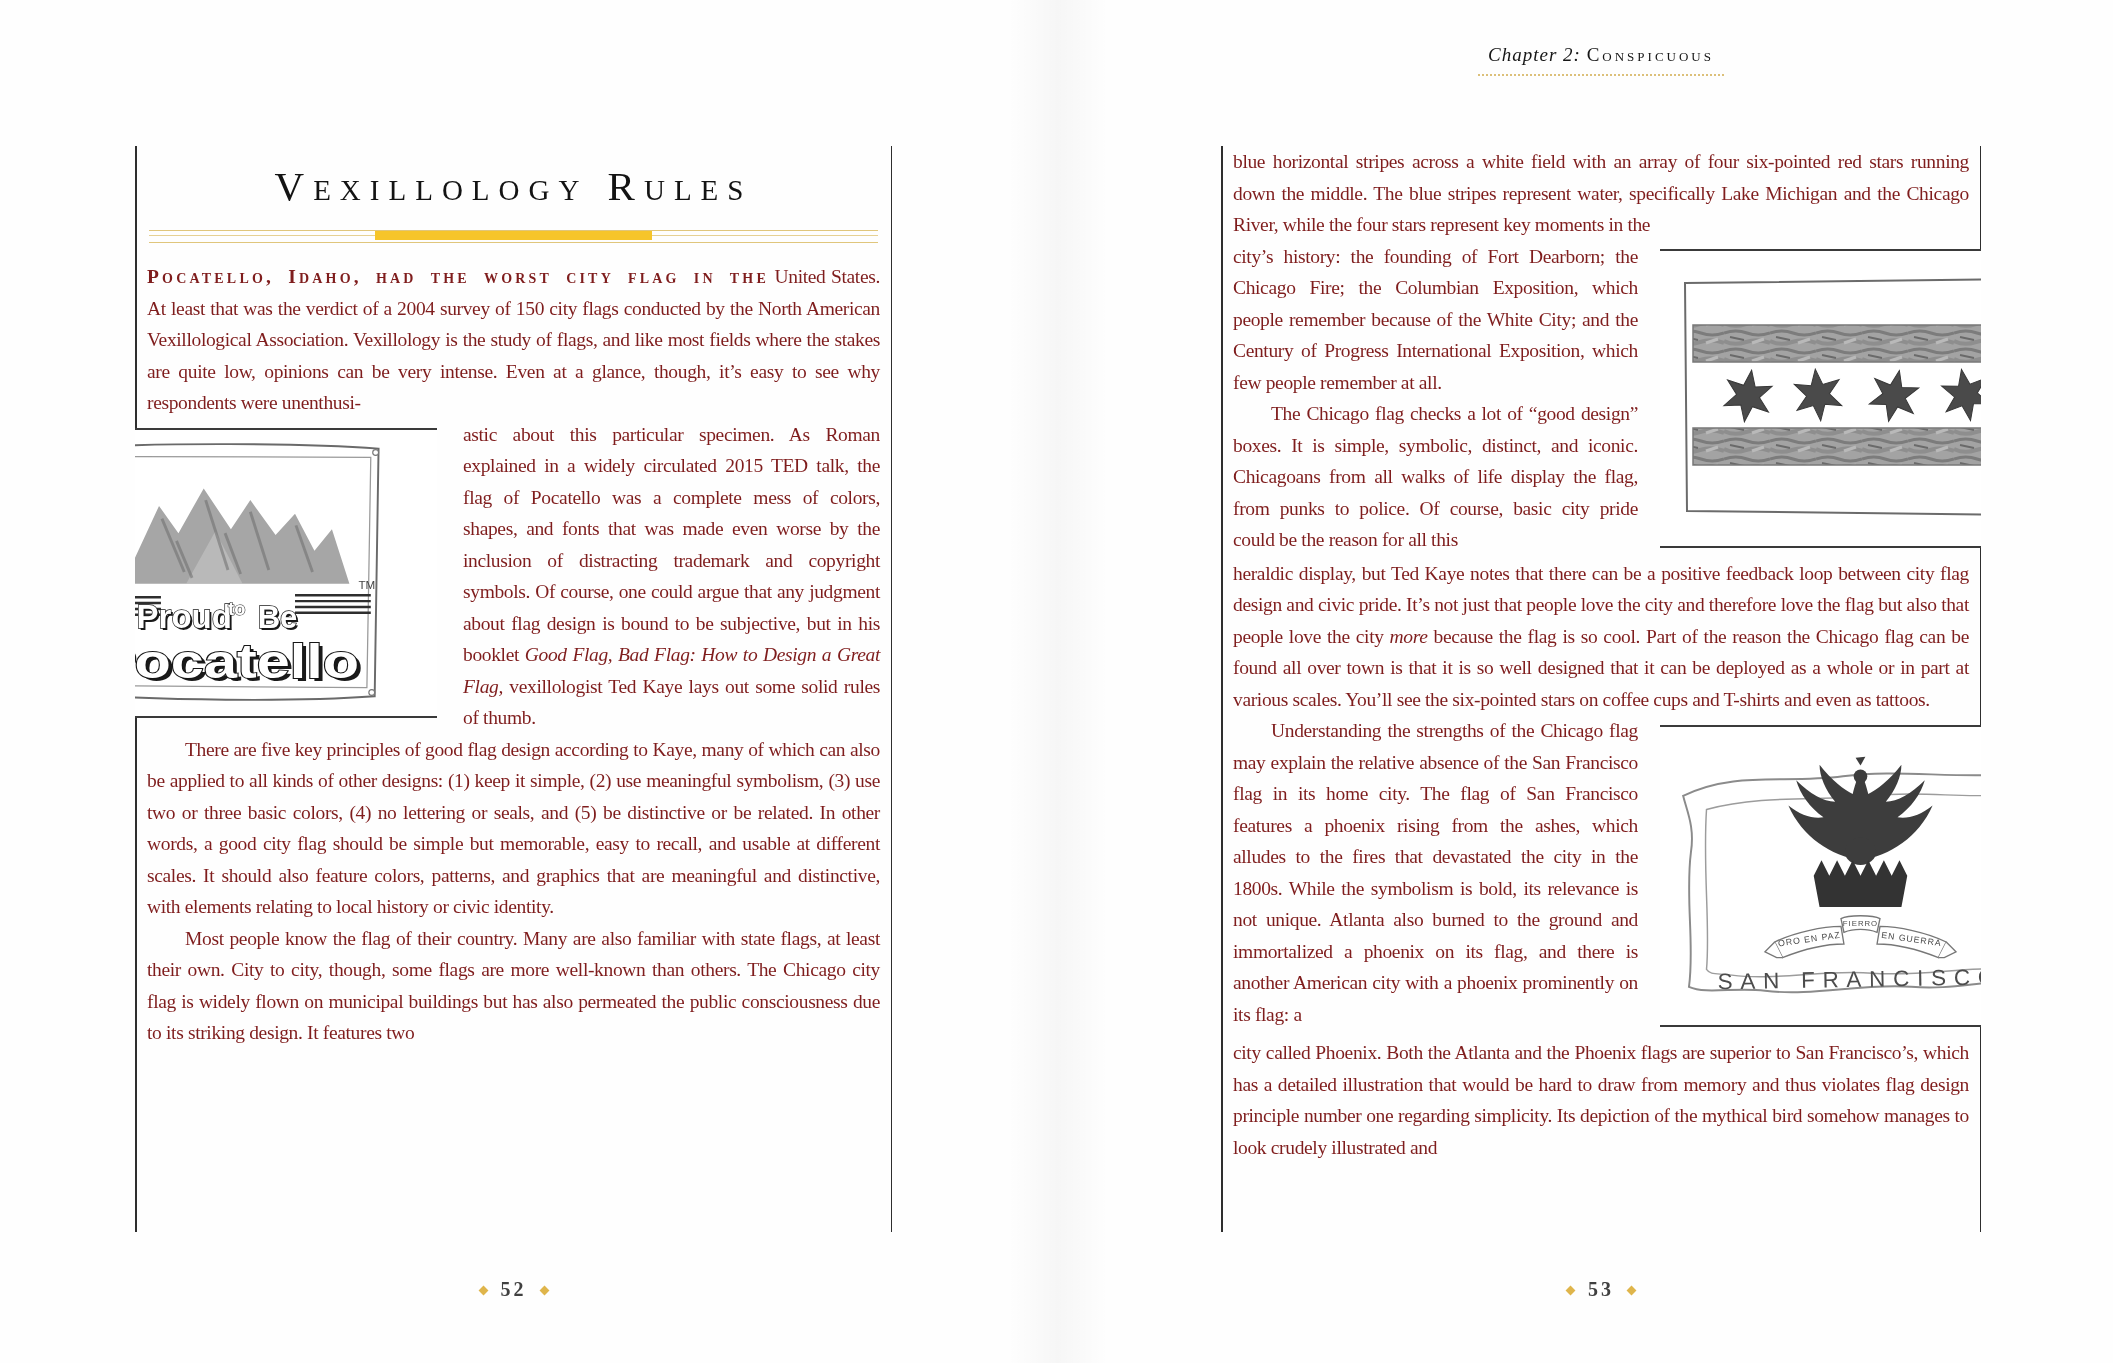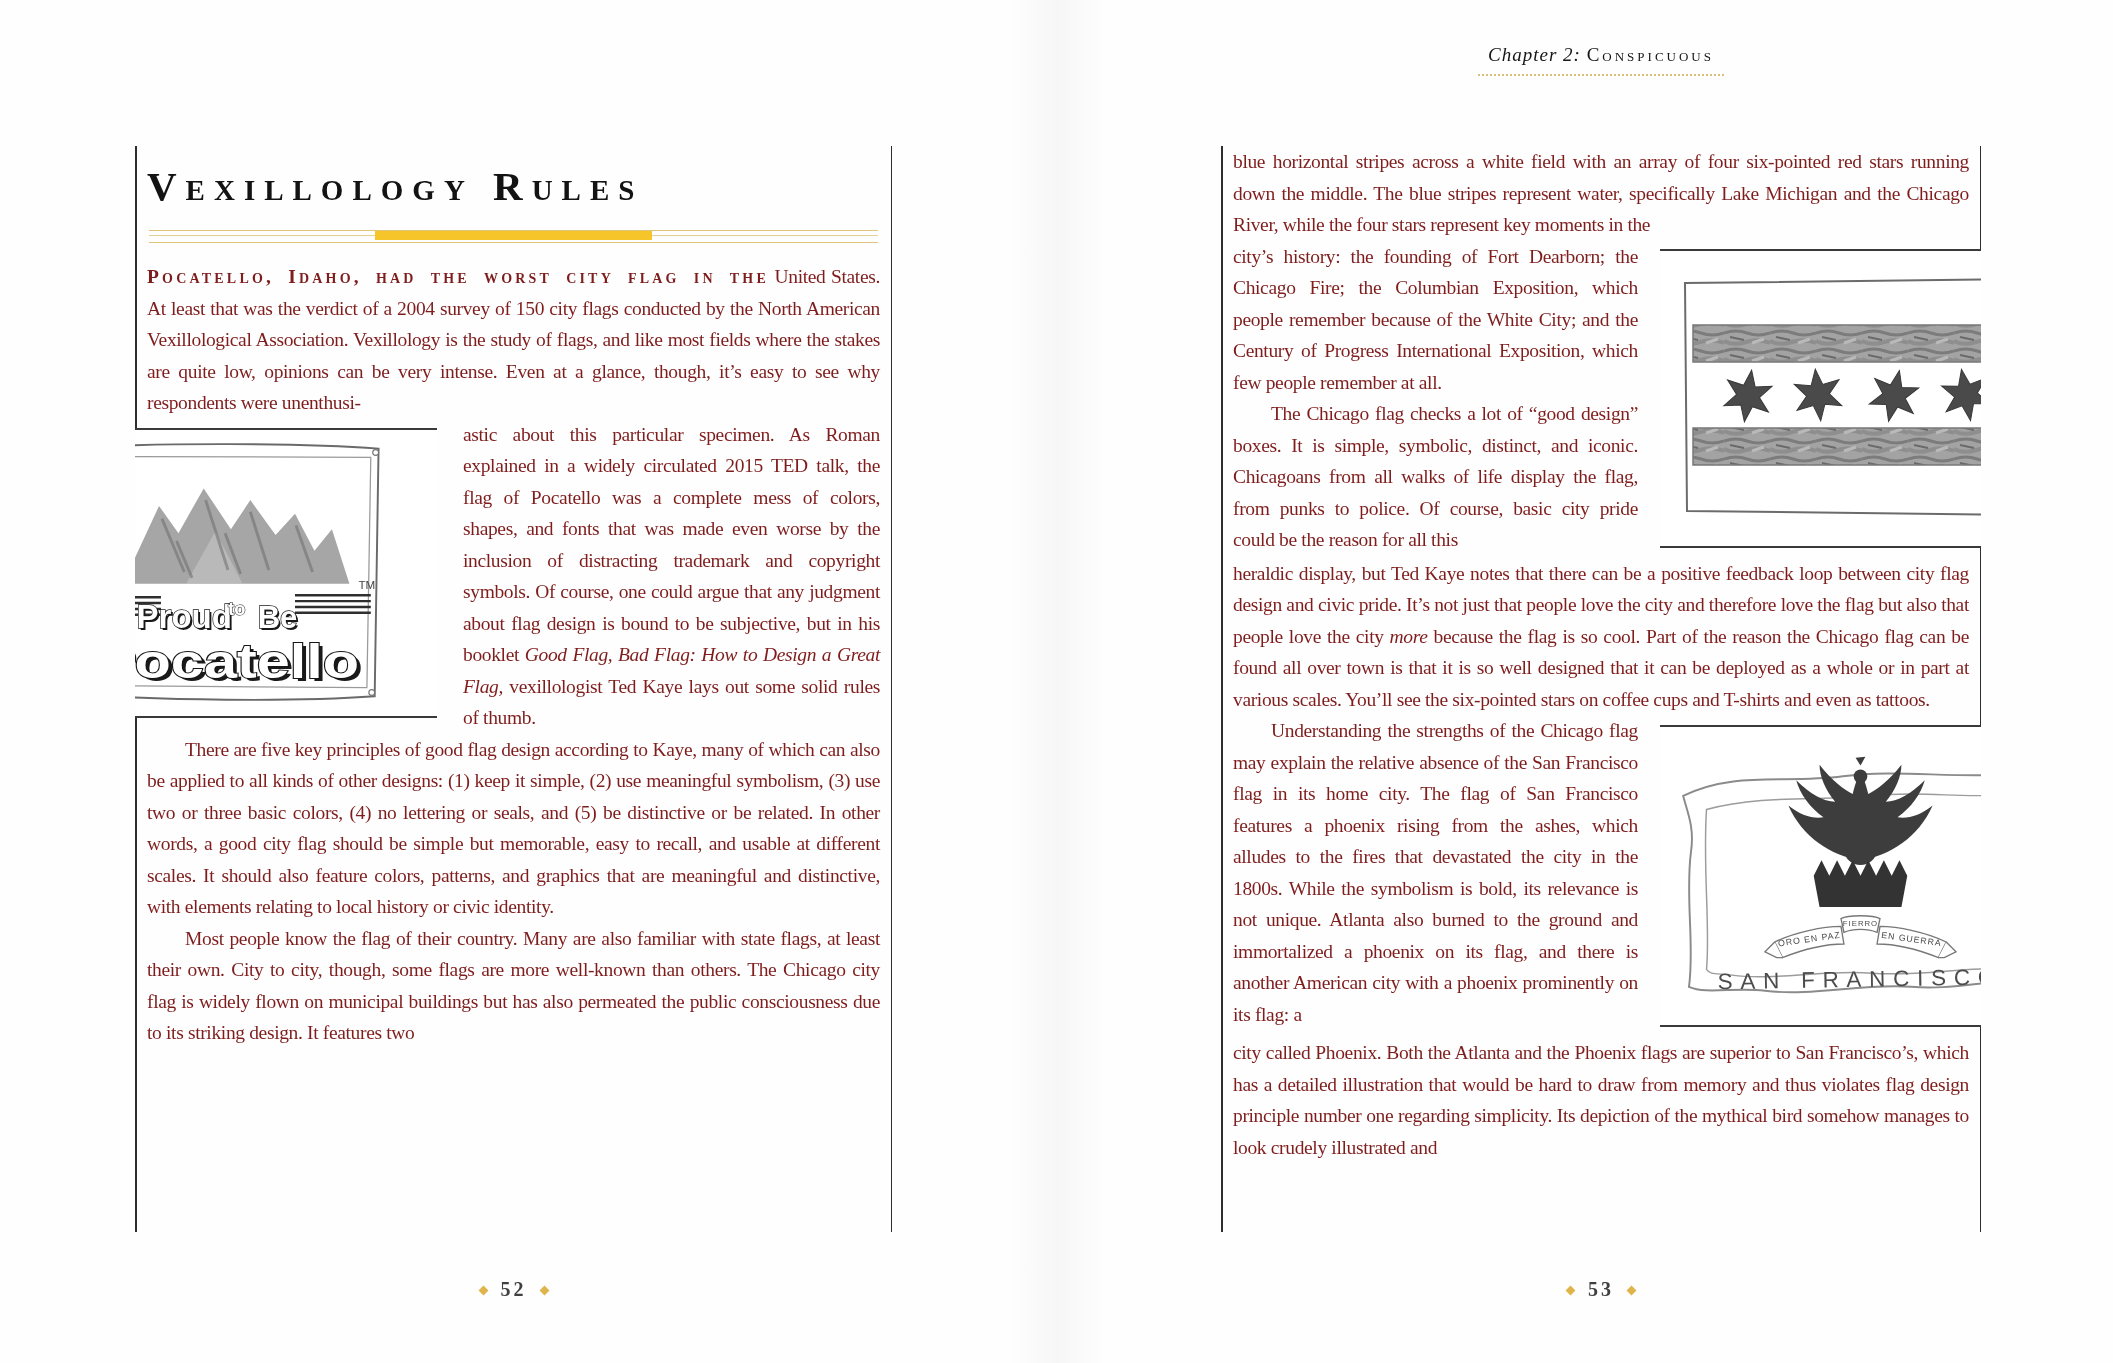--- a/index.html
+++ b/index.html
@@ -21,21 +21,21 @@
 
   
   .text-block{position:absolute; top:146px; height:1086px; overflow:hidden;}
   .tb--left{left:135px; width:757px;}
   .tb--right{left:1221px; width:760px;}
   .vline{position:absolute; top:0; bottom:0; width:1.5px; background:#2e2e2e; z-index:0;}
   .vline--l{left:0;} .vline--r{right:0;}
   .content{position:relative; padding:16px 12px 0; z-index:1;}
 
   
-  .page-title{margin:0; text-align:left; font-variant:small-caps; font-weight:bold;
+  .page-title{margin:0; text-align:center; font-variant:small-caps; font-weight:normal;
     font-size:41px; letter-spacing:9px; line-height:48px; color:#131313;}
   .divider{position:relative; height:11px; margin:20px 2px 18px;
     border-top:1px solid #e0c67c; border-bottom:1px solid #e0c67c;
     background:linear-gradient(to bottom, transparent 4px, #e6d194 4px, #e6d194 5px, transparent 5px);}
   .divider-bar{position:absolute; left:31%; width:38%; top:0; height:9px; background:#f6c52a;}
   .page-subtitle{margin:0 0 66px; text-align:center; font-style:italic; font-weight:normal;
     font-size:27px; letter-spacing:6px;}
 
   
   .para{margin:0; font-size:19.5px; line-height:31.5px; text-align:justify;

